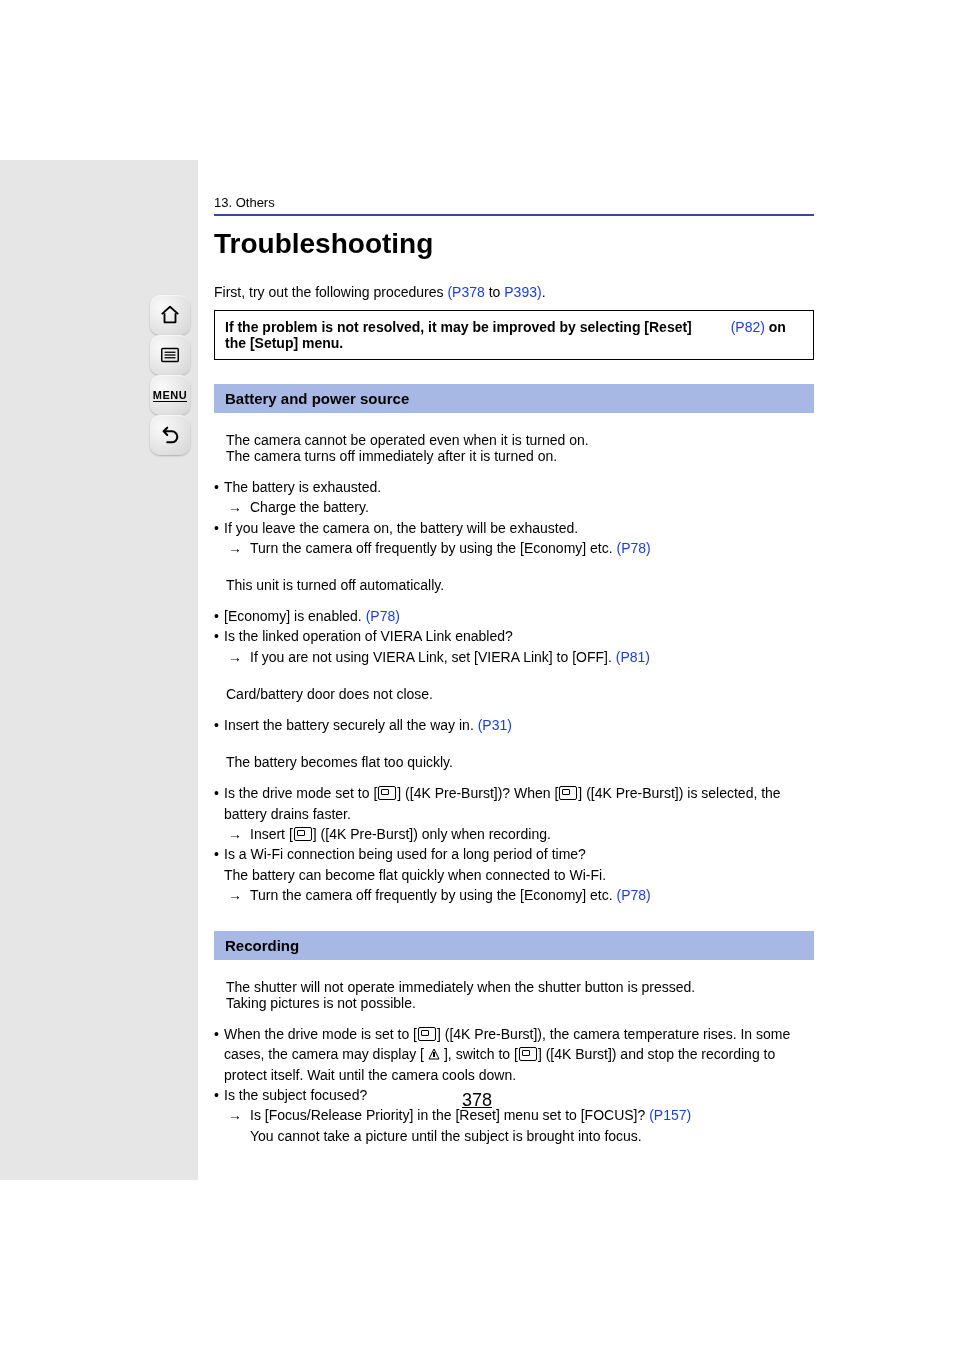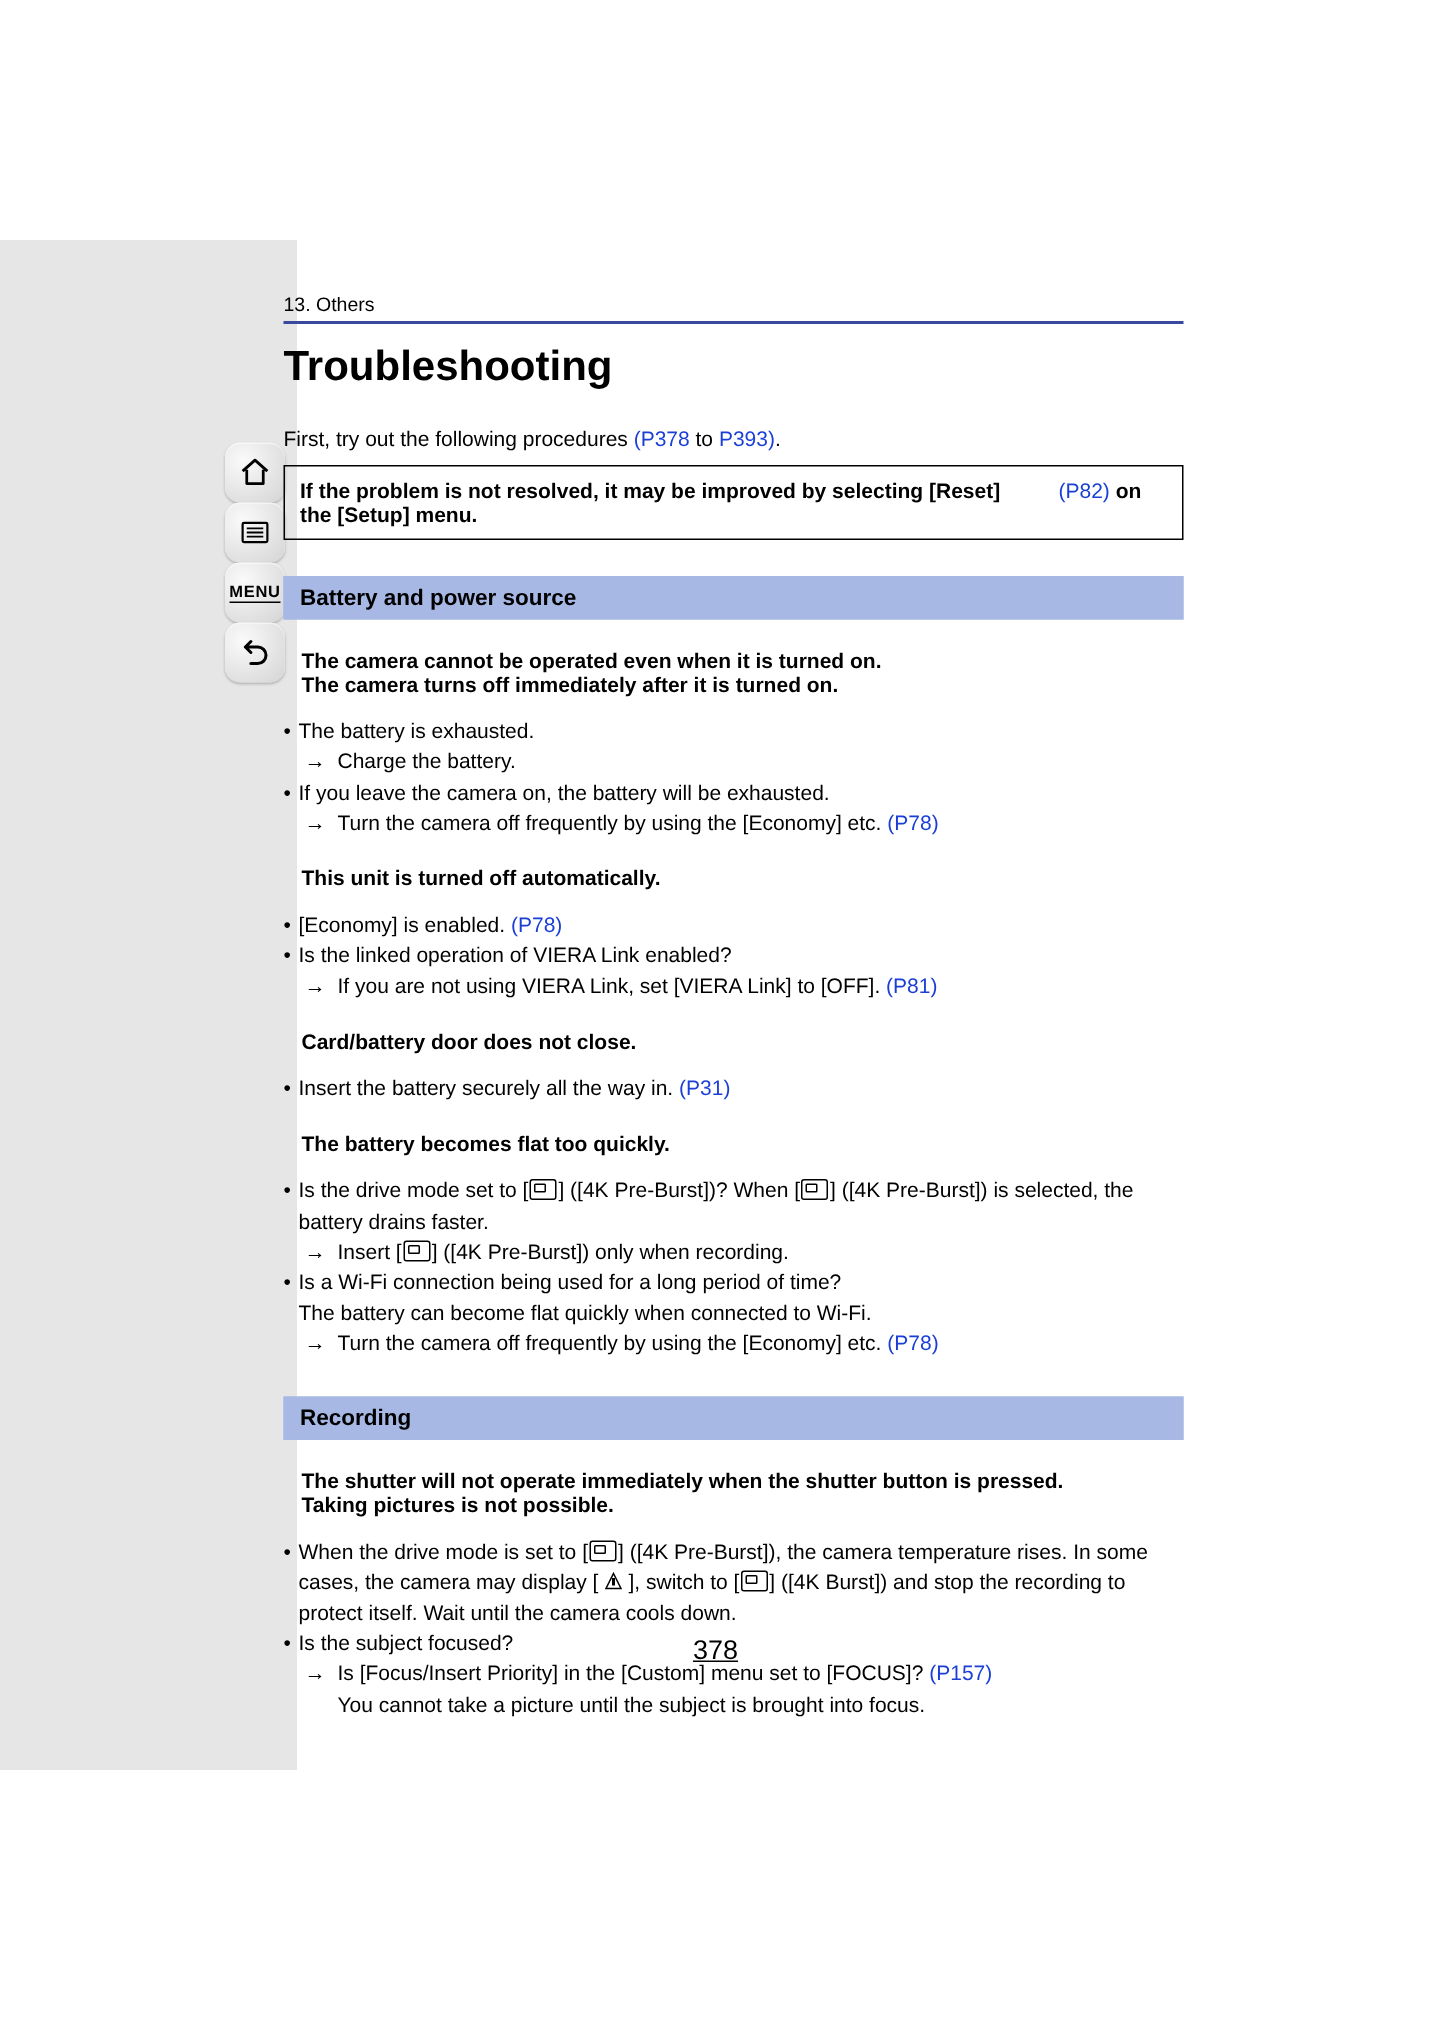--- a/index.html
+++ b/index.html
@@ -3,30 +3,30 @@
 <meta charset="utf-8">
 <style>
   * { box-sizing: border-box; margin: 0; padding: 0; }
   html, body { width: 954px; height: 1348px; font-family: Arial, Helvetica, sans-serif; background: #fff; }
   .page { position: relative; width: 954px; height: 1348px; }
   .left-gutter { position: absolute; left: 0; top: 160px; width: 198px; height: 1020px; background: #e6e6e6; }
   .nav { position: absolute; left: 150px; top: 295px; display: flex; flex-direction: column; }
   .nav-btn { width: 40px; height: 40px; border-radius: 10px; background: radial-gradient(circle at 30% 30%, #fafafa, #d4d4d4); box-shadow: 0 1px 2px rgba(0,0,0,.25), inset 0 1px 1px rgba(255,255,255,.6); display: flex; align-items: center; justify-content: center; cursor: pointer; }
   .nav-btn svg { width: 22px; height: 22px; }
   .menu-word { font-size: 11px; font-weight: bold; border-bottom: 1.5px solid #000; letter-spacing: .5px; }
-  .content { position: absolute; left: 189px; top: 195px; width: 600px; }
+  .content { position: absolute; left: 214px; top: 195px; width: 600px; }
   .chapter { font-size: 13px; color: #000; margin-bottom: 4px; }
   .hr-top { border: none; border-top: 2px solid #394a9e; margin-bottom: 12px; }
   h1 { font-size: 28px; font-weight: bold; margin-bottom: 24px; }
   .intro { font-size: 14px; margin-bottom: 10px; }
   .link { color: #1b3fd6; }
   .note-box { border: 1.5px solid #000; padding: 8px 10px; font-size: 14px; font-weight: bold; margin-bottom: 24px; }
   .note-box .link { font-weight: normal; margin-left: 35px; }
   .section-bar { background: #a7b8e4; padding: 5px 10px; font-size: 15px; font-weight: bold; color: #000; margin-bottom: 14px; border: 1px solid #a7b8e4; }
-  .topic { font-size: 14px; font-weight: bold; padding: 5px 12px; margin-bottom: 8px; color: #000; }
+  .topic { font-size: 14px; font-weight: normal; padding: 5px 12px; margin-bottom: 8px; color: #000; }
   .bullets { font-size: 14px; margin-bottom: 14px; }
   .bullets .row { display: flex; align-items: flex-start; line-height: 1.45; }
   .bullets .dot { width: 10px; flex: 0 0 10px; }
   .bullets .txt { flex: 1; }
   .bullets .sub { padding-left: 14px; display: flex; align-items: flex-start; line-height: 1.45; }
   .bullets .arrow { flex: 0 0 22px; font-family: 'Arial Unicode MS', Arial; }
   .bullets .sub2 { padding-left: 36px; line-height: 1.45; }
   .icon-inline { display: inline-flex; align-items: center; justify-content: center; width: 18px; height: 14px; border: 1.2px solid #000; border-radius: 2px; font-size: 7px; vertical-align: -2px; margin: 0 1px; position: relative; }
   .icon-inline::before { content: ""; position: absolute; left: 2px; top: 2px; width: 6px; height: 4px; border: 1px solid #000; border-radius: 1px; }
   .icon-temp { display: inline-flex; align-items: center; justify-content: center; width: 18px; height: 14px; vertical-align: -2px; margin: 0 1px; }
@@ -160,20 +160,20 @@
                 <rect x="8" y="5" width="2" height="5" fill="#000"></rect>
               </svg>
             </span><span>], switch to [</span><span class="icon-inline"></span><span>] ([4K Burst]) and stop the recording to protect itself. Wait until the camera cools down.</span></span>
         </div>
       <div class="row">
           <span class="dot">•</span>
           <span class="txt">Is the subject focused?</span>
         </div>
       <div class="sub">
           <span class="arrow">→</span>
-          <span class="txt"><span>Is [Focus/Insert Priority] in the [Custom] menu set to [FOCUS]? </span><span class="link">(P157)</span></span>
+          <span class="txt"><span>Is [Focus/Release Priority] in the [Reset] menu set to [FOCUS]? </span><span class="link">(P157)</span></span>
         </div>
       <div class="sub2">You cannot take a picture until the subject is brought into focus.</div>
     </div>
   </div>
 
   <div class="pgnum">378</div>
 </div>
 
 </body></html>

